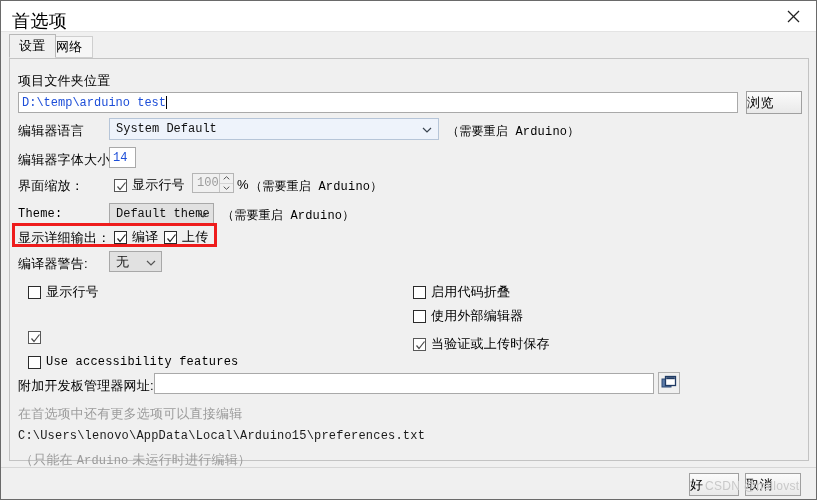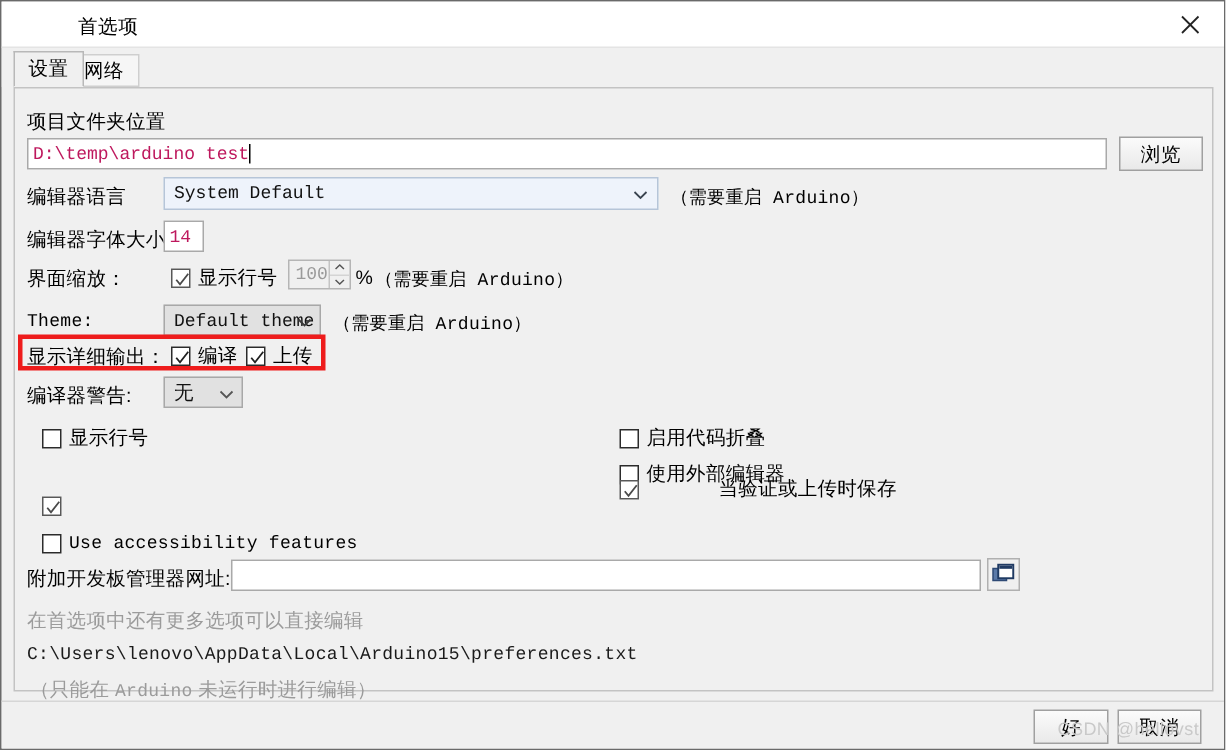--- a/index.html
+++ b/index.html
@@ -29,24 +29,23 @@
     width: 815px;
     height: 31px;
     background: #ffffff;
     border-bottom: 1px solid #e4e4e4;
     box-sizing: border-box;
   }
   .title-text {
     position: absolute;
     left: 11px;
     top: 8px;
-    font-size: 13px;
+    font-size: 18px;
     color: #000;
     letter-spacing: .4px;
-    margin-left: 40px;
   }
   .close-btn {
     position: absolute;
     right: 0; top: 0;
     width: 46px;
     height: 30px;
     display: flex;
     align-items: center;
     justify-content: center;
   }
@@ -115,21 +114,21 @@
   .hintline { color: #9b9b9b; }
 
   
   .textinput {
     position: absolute;
     box-sizing: border-box;
     background: #ffffff;
     border: 1px solid #a9a9a9;
     font-family: "Liberation Mono", "DejaVu Sans Mono", monospace;
     font-size: 12px;
-    color: #be185d;
+    color: #1d4ed8;
     padding: 0 3px;
     display: flex;
     align-items: center;
     overflow: hidden;
     white-space: nowrap;
   }
   .caret {
     display: inline-block;
     width: 1px;
     height: 13px;
@@ -140,21 +139,20 @@
 
   
   .pbtn {
     position: absolute;
     box-sizing: border-box;
     background: linear-gradient(#fbfbfb, #e9e9e9);
     border: 1px solid #a0a0a0;
     font-size: 13px;
     display: flex;
     align-items: center;
-    justify-content: center;
     letter-spacing: .5px;
   }
 
   
   .combo {
     position: absolute;
     box-sizing: border-box;
     display: flex;
     align-items: center;
     font-family: "Liberation Mono", "DejaVu Sans Mono", monospace;
@@ -444,21 +442,21 @@
     <div class="cb" style="left:403px; top:224px;">
       <span class="box"></span>
       <span>启用代码折叠</span>
     </div>
 
     <div class="cb" style="left:403px; top:248px;">
       <span class="box"></span>
       <span>使用外部编辑器</span>
     </div>
 
-    <div class="cb" style="left:403px; top:258px;gap:48px;">
+    <div class="cb" style="left:403px; top:276px;">
       <span class="box soft">
         <span class="tick">
           <svg width="11" height="11" viewBox="0 0 11 11">
               <polyline points="1.5,5.5 4,8.5 9.5,1.5" fill="none" stroke="#4a4a4a" stroke-width="1.2"></polyline>
             </svg>
         </span>
       </span>
       <span>当验证或上传时保存</span>
     </div>
 

